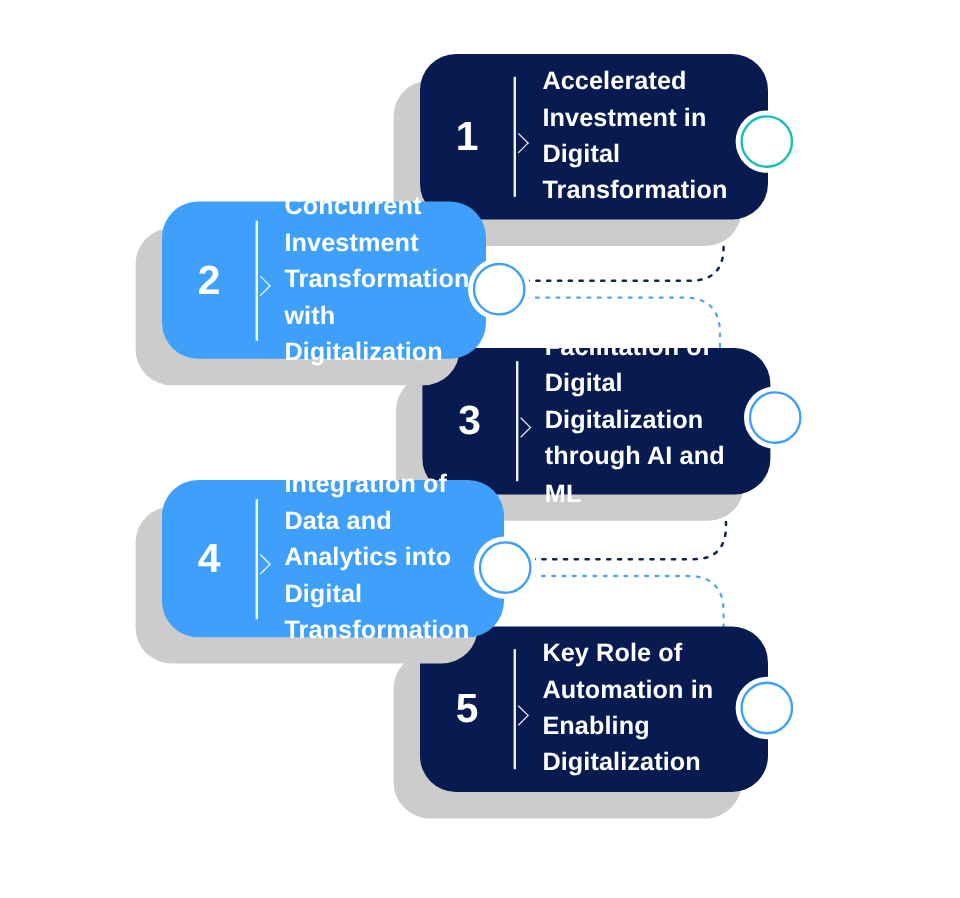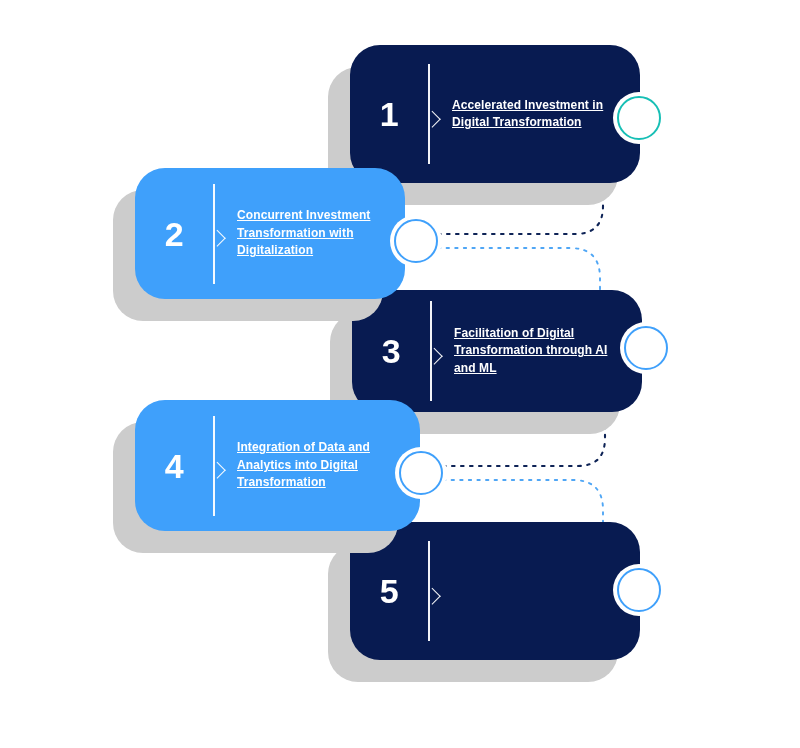--- a/index.html
+++ b/index.html
@@ -98,26 +98,25 @@
     margin-top: -5.5px;
     border-top: 1.6px solid #ffffff;
     border-right: 1.6px solid #ffffff;
     transform: rotate(45deg);
     transform-origin: 0% 50%;
     opacity: 0.95;
   }
 
   .card-text {
     color: #ffffff;
-    font-size: 12px;
+    font-size: 21px;
     font-weight: bold;
     line-height: 1.45;
     letter-spacing: 0.1px;
     padding-right: 16px;
-    text-decoration: underline;
   }
 
   
   .node {
     position: absolute;
     width: 44px;
     height: 44px;
     border-radius: 50%;
     background: #ffffff;
     box-sizing: border-box;
@@ -170,21 +169,21 @@
   <div class="node blue" style="left:394px; top:219px;"></div>
 
   <div class="card-wrap" style="left:352px; top:290px; width:290px; height:122px; z-index:14;">
     <div class="card-shadow"></div>
     <div class="card navy">
       <div class="card-num">3</div>
       <div class="divider">
         <span class="dline"></span>
         <span class="dchev"></span>
       </div>
-      <div class="card-text">Facilitation of Digital Transformation through AI and ML</div>
+      <div class="card-text">Facilitation of Digital Digitalization through AI and ML</div>
     </div>
   </div>
   <div class="node blue" style="left:624px; top:326px;"></div>
 
   <div class="card-wrap" style="left:135px; top:400px; width:285px; height:131px; z-index:16;">
     <div class="card-shadow"></div>
     <div class="card blue">
       <div class="card-num">4</div>
       <div class="divider">
         <span class="dline"></span>
@@ -196,17 +195,18 @@
   <div class="node blue" style="left:399px; top:451px;"></div>
 
   <div class="card-wrap" style="left:350px; top:522px; width:290px; height:138px; z-index:14;">
     <div class="card-shadow"></div>
     <div class="card navy">
       <div class="card-num">5</div>
       <div class="divider">
         <span class="dline"></span>
         <span class="dchev"></span>
       </div>
+      <div class="card-text">Key Role of Automation in Enabling Digitalization</div>
     </div>
   </div>
   <div class="node blue" style="left:617px; top:568px;"></div>
 
 </div>
 
 </body></html>

